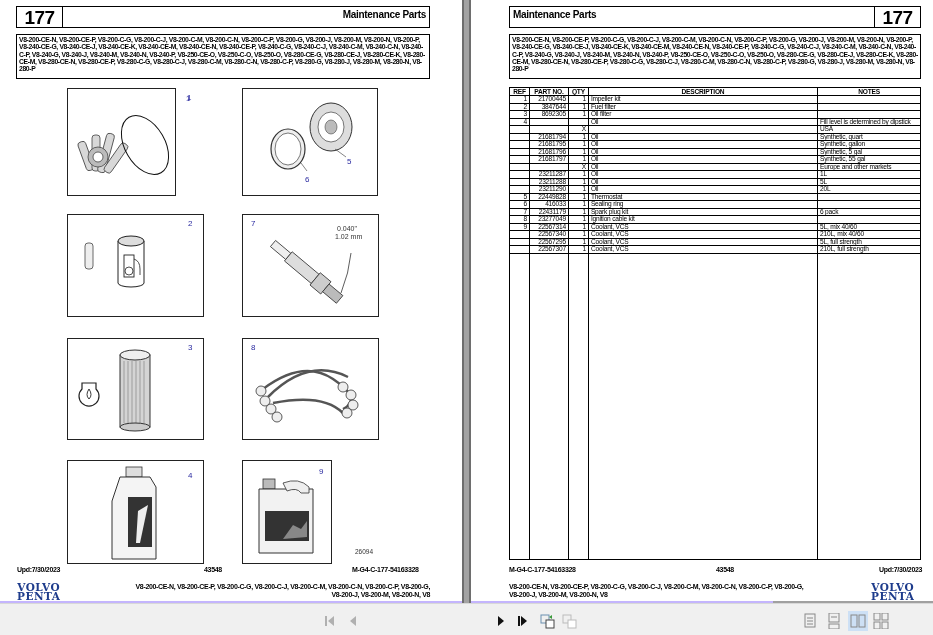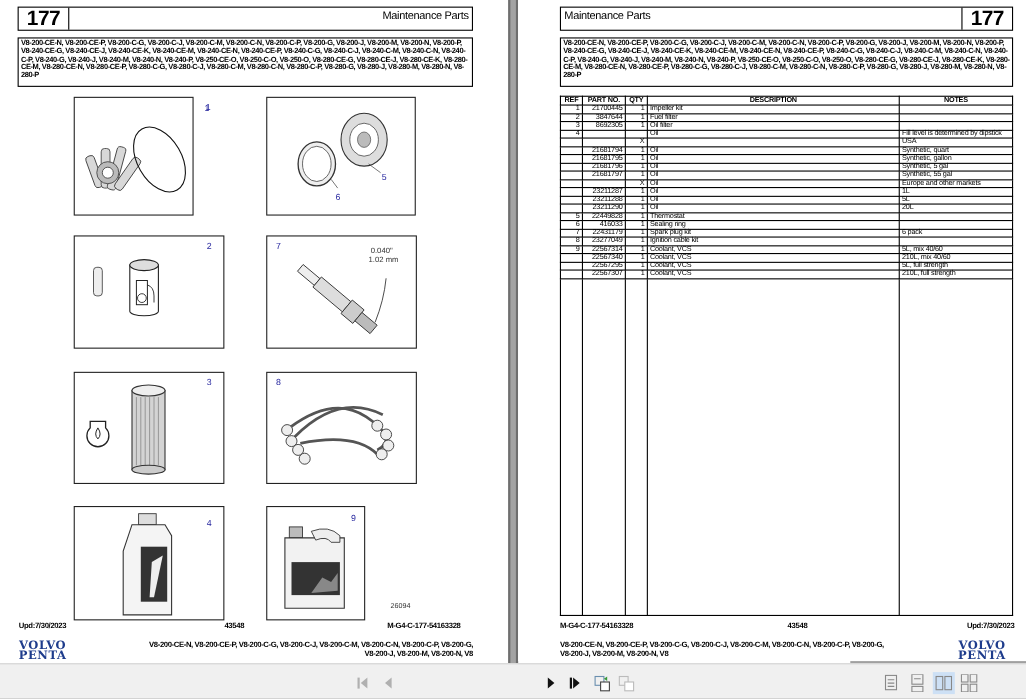--- a/index.html
+++ b/index.html
@@ -1,30 +1,30 @@
 <!DOCTYPE html>
 <html><head>
 <meta charset="utf-8">
 <style>
   * { box-sizing: border-box; margin: 0; padding: 0; }
   html, body { width: 933px; height: 635px; overflow: hidden; background: #a0a0a0; font-family: "Liberation Sans", sans-serif; }
-  .viewer { position: absolute; left: 0; top: 0; width: 773px; height: 603px; background: #ffffff; }
+  .viewer { position: absolute; left: 0; top: 0; width: 773px; height: 603px; background: #c4b5fd; }
   .page { position: absolute; top: 0; height: 601px; background: #fff; }
   .page-left { left: 0; width: 462px; }
   .page-right { left: 471px; width: 462px; }
   .divider { position: absolute; left: 462px; top: 0; width: 9px; height: 603px; background: #a3a3a3; border-left: 2px solid #6e6e6e; border-right: 2px solid #6e6e6e; }
 
   
   .hdr { position: absolute; top: 6px; height: 22px; border: 1px solid #000; display: flex; }
   .page-left .hdr { left: 16px; width: 414px; }
   .page-right .hdr { left: 38px; width: 412px; }
   .pgnum { font-size: 19px; font-weight: bold; width: 46px; text-align: center; line-height: 21px; letter-spacing: -0.5px; }
   .page-left .pgnum { border-right: 1px solid #000; }
   .page-right .pgnum { border-left: 1px solid #000; }
-  .hdr-title { flex: 1; font-size: 10px; font-weight: normal; padding: 2px 3px; letter-spacing: -0.3px; }
+  .hdr-title { flex: 1; font-size: 10px; font-weight: bold; padding: 2px 3px; letter-spacing: -0.3px; }
   .page-left .hdr-title { text-align: right; }
   .page-right .hdr-title { text-align: left; }
 
   .models { position: absolute; top: 34px; height: 45px; border: 1px solid #000; font-size: 6.8px; font-weight: bold; line-height: 7.3px; padding: 1px 2px; letter-spacing: -0.35px; overflow: hidden; }
   .page-left .models { left: 16px; width: 414px; }
   .page-right .models { left: 38px; width: 412px; }
 
   
   .illus { position: absolute; border: 1.5px solid #222; background: #fff; }
   .illus .num { position: absolute; font-size: 8px; color: #2a2aa0; }

